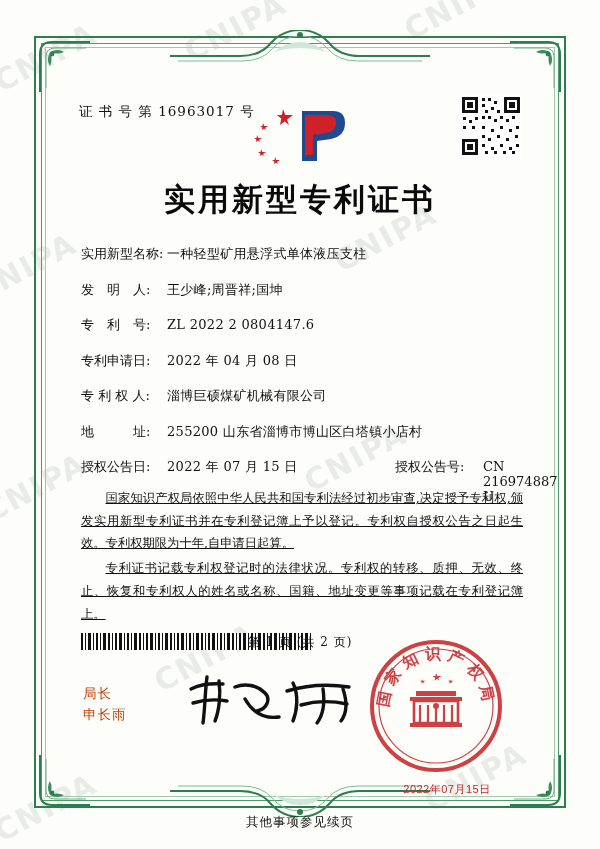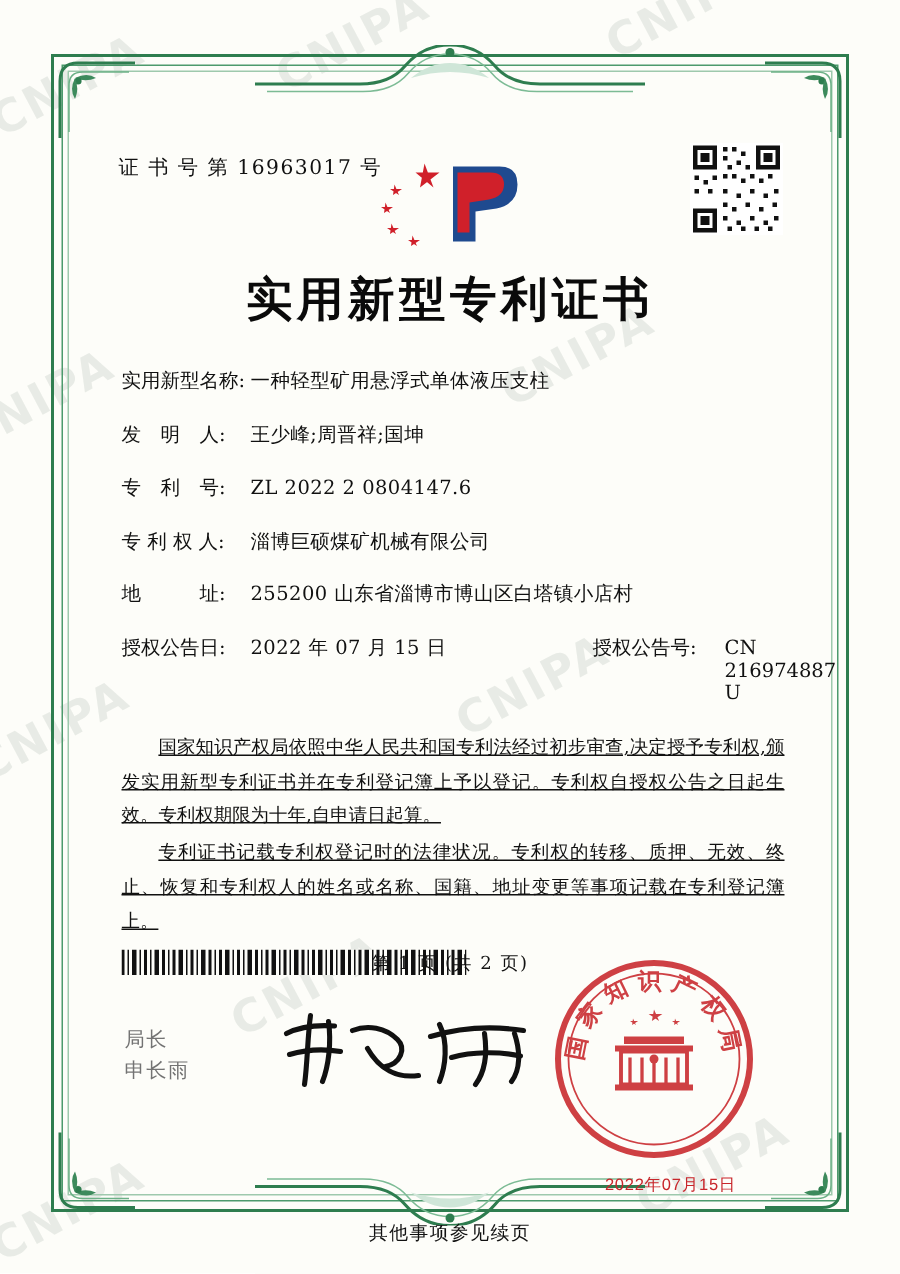--- a/index.html
+++ b/index.html
@@ -213,21 +213,21 @@
     width: 230px;
     height: 17px;
   }
 
   .sign-block {
     position: absolute;
     left: 38px;
     top: 636px;
     font-size: 13.5px;
     line-height: 1.55;
-    color: #737373;
+    color: #c2410c;
     letter-spacing: 1px;
   }
 
   .signature {
     position: absolute;
     left: 138px;
     top: 622px;
     width: 190px;
     height: 62px;
   }
@@ -426,20 +426,24 @@
         <div class="field-label">实用新型名称:</div>
         <div class="field-value">一种轻型矿用悬浮式单体液压支柱</div>
       </div>
       <div class="field-row">
         <div class="field-label">发　明　人:</div>
         <div class="field-value">王少峰;周晋祥;国坤</div>
       </div>
       <div class="field-row">
         <div class="field-label">专　利　号:</div>
         <div class="field-value">ZL 2022 2 0804147.6</div>
+      </div>
+      <div class="field-row">
+        <div class="field-label">专利申请日:</div>
+        <div class="field-value">2022 年 04 月 08 日</div>
       </div>
       <div class="field-row">
         <div class="field-label">专 利 权 人:</div>
         <div class="field-value">淄博巨硕煤矿机械有限公司</div>
       </div>
       <div class="field-row">
         <div class="field-label">地　　　址:</div>
         <div class="field-value">255200 山东省淄博市博山区白塔镇小店村</div>
       </div>
       <div class="field-row two-col">

